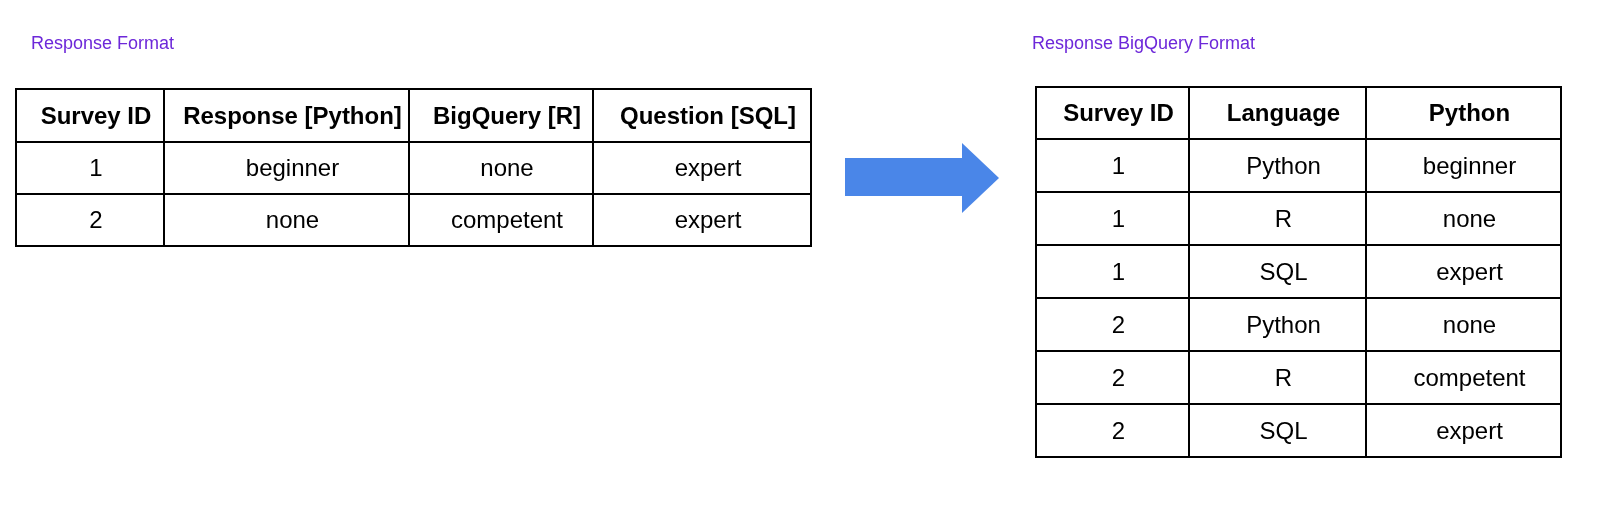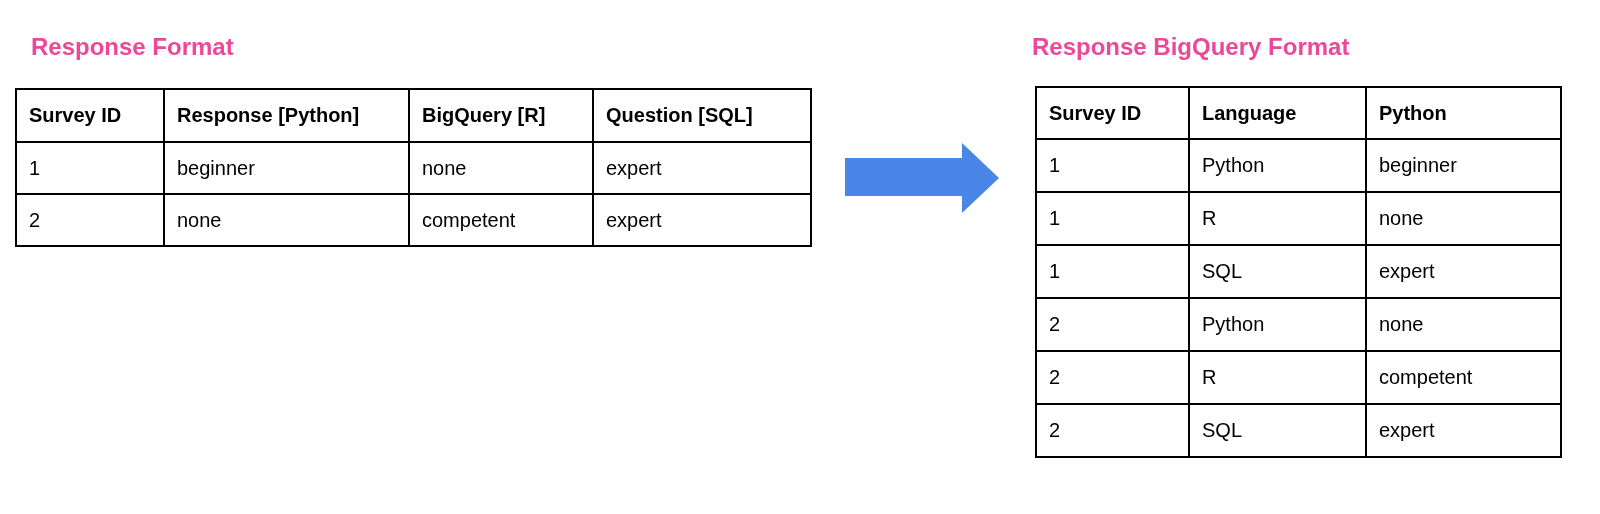--- a/index.html
+++ b/index.html
@@ -6,41 +6,41 @@
   html, body { background: #ffffff; }
   body {
     width: 1600px; height: 514px;
     position: relative;
     font-family: "Liberation Sans", sans-serif;
     color: #000;
     overflow: hidden;
   }
   .table-title {
     position: absolute;
-    font-size: 24px;
-    font-weight: 700;
-    color: #ec4899;
+    font-size: 18px;
+    font-weight: 400;
+    color: #6d28d9;
     white-space: nowrap;
   }
   #left-title  { left: 31px;  top: 33px; }
   #right-title { left: 1032px; top: 33px; }
 
   table.data-table {
     position: absolute;
     border-collapse: collapse;
     table-layout: fixed;
     background: #fff;
   }
   #left-table  { left: 15px;   top: 88px; width: 795px; }
   #right-table { left: 1035px; top: 86px; width: 525px; }
 
   table.data-table th, table.data-table td {
     border: 2px solid #000;
-    font-size: 20px;
-    text-align: left;
+    font-size: 24px;
+    text-align: center;
     vertical-align: middle;
     padding: 0 0 0 12px;
     white-space: nowrap;
     overflow: hidden;
   }
   table.data-table th { font-weight: 700; }
   #left-table th  { height: 53px; }
   #left-table td  { height: 52px; }
   #right-table th { height: 52px; }
   #right-table td { height: 53px; }

